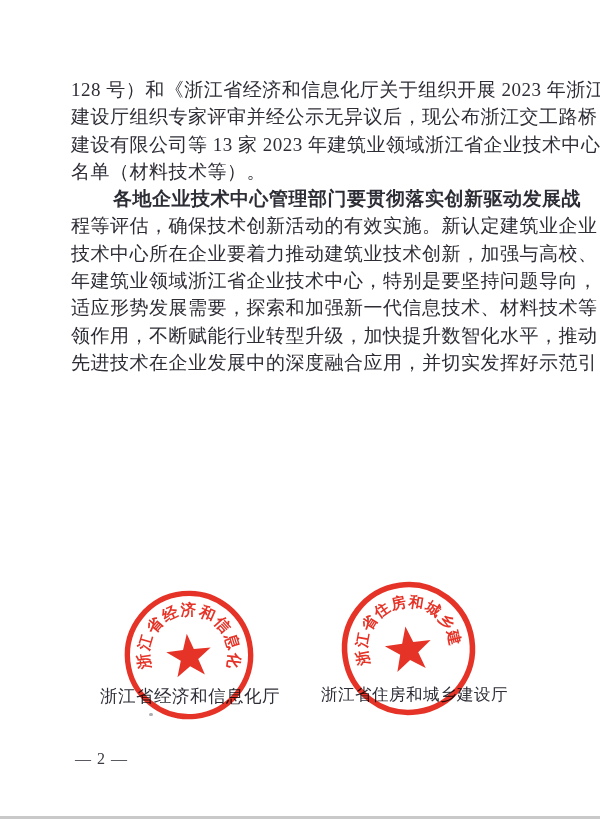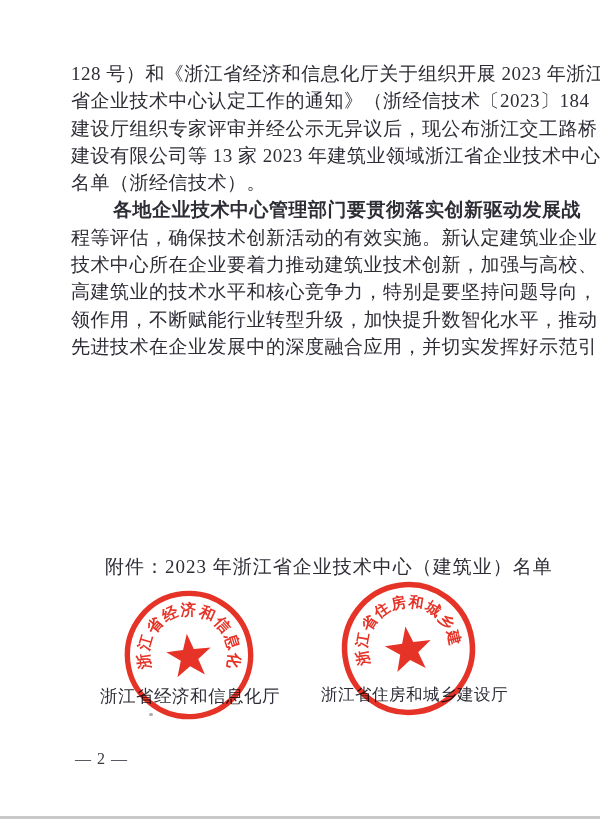--- a/index.html
+++ b/index.html
@@ -5,21 +5,21 @@
   html,body{margin:0;padding:0;}
   .page{
     position:relative;
     width:600px;height:822px;
     background:#ffffff;
     overflow:hidden;
     font-family:"Liberation Serif","DejaVu Serif",serif;
     color:#2d2d36;
   }
   .body-text{
-    position:absolute;left:71px;top:60px;width:463px;
+    position:absolute;left:71px;top:76px;width:463px;
   }
   .line{
     font-size:19px;line-height:27.3px;
     letter-spacing:0.5px;
     text-align:justify;
     text-align-last:justify;
     text-justify:inter-character;
     word-break:keep-all;
     white-space:nowrap;
   }
@@ -68,33 +68,32 @@
     background:#8a8a90;border-radius:2px;opacity:0.7;
   }
 </style>
 </head>
 <body>
 
 <div class="page">
 
   <div class="body-text">
     <div class="line">128 号）和《浙江省经济和信息化厅关于组织开展 2023 年浙江</div>
-    <div class="line">省企业技术中心认定工作的通知》（浙经信技术〔2023〕184</div>
     <div class="line">建设厅组织专家评审并经公示无异议后，现公布浙江交工路桥</div>
     <div class="line">建设有限公司等 13 家 2023 年建筑业领域浙江省企业技术中心</div>
-    <div class="line para-end">名单（浙经信技术）。</div>
+    <div class="line para-end">名单（材料技术等）。</div>
     <div class="line indent">各地企业技术中心管理部门要贯彻落实创新驱动发展战</div>
     <div class="line">程等评估，确保技术创新活动的有效实施。新认定建筑业企业</div>
     <div class="line">技术中心所在企业要着力推动建筑业技术创新，加强与高校、</div>
-    <div class="line">高建筑业的技术水平和核心竞争力，特别是要坚持问题导向，</div>
+    <div class="line">年建筑业领域浙江省企业技术中心，特别是要坚持问题导向，</div>
+    <div class="line">适应形势发展需要，探索和加强新一代信息技术、材料技术等</div>
     <div class="line">领作用，不断赋能行业转型升级，加快提升数智化水平，推动</div>
     <div class="line">先进技术在企业发展中的深度融合应用，并切实发挥好示范引</div>
   </div>
 
-  <div class="attachment">附件：2023 年浙江省企业技术中心（建筑业）名单</div>
 
   <div class="agency-name left">浙江省经济和信息化厅</div>
   <div class="agency-name right">浙江省住房和城乡建设厅</div>
 
   <svg class="seal left" viewBox="0 0 200 200">
     <defs>
       <path id="arcL" d="M 42.0,115.5 A 60,60 0 1 1 158.0,115.5" fill="none"></path>
     </defs>
     <circle cx="100" cy="100" r="92" fill="none" stroke-width="8" stroke="#e5281b"></circle>
     <polygon points="100,68 108.1,91.8 133.3,92.2 113.1,107.3 120.6,131.3 100,116.8 79.4,131.3 86.9,107.3 66.7,92.2 91.9,91.8" fill="#e5281b"></polygon>

